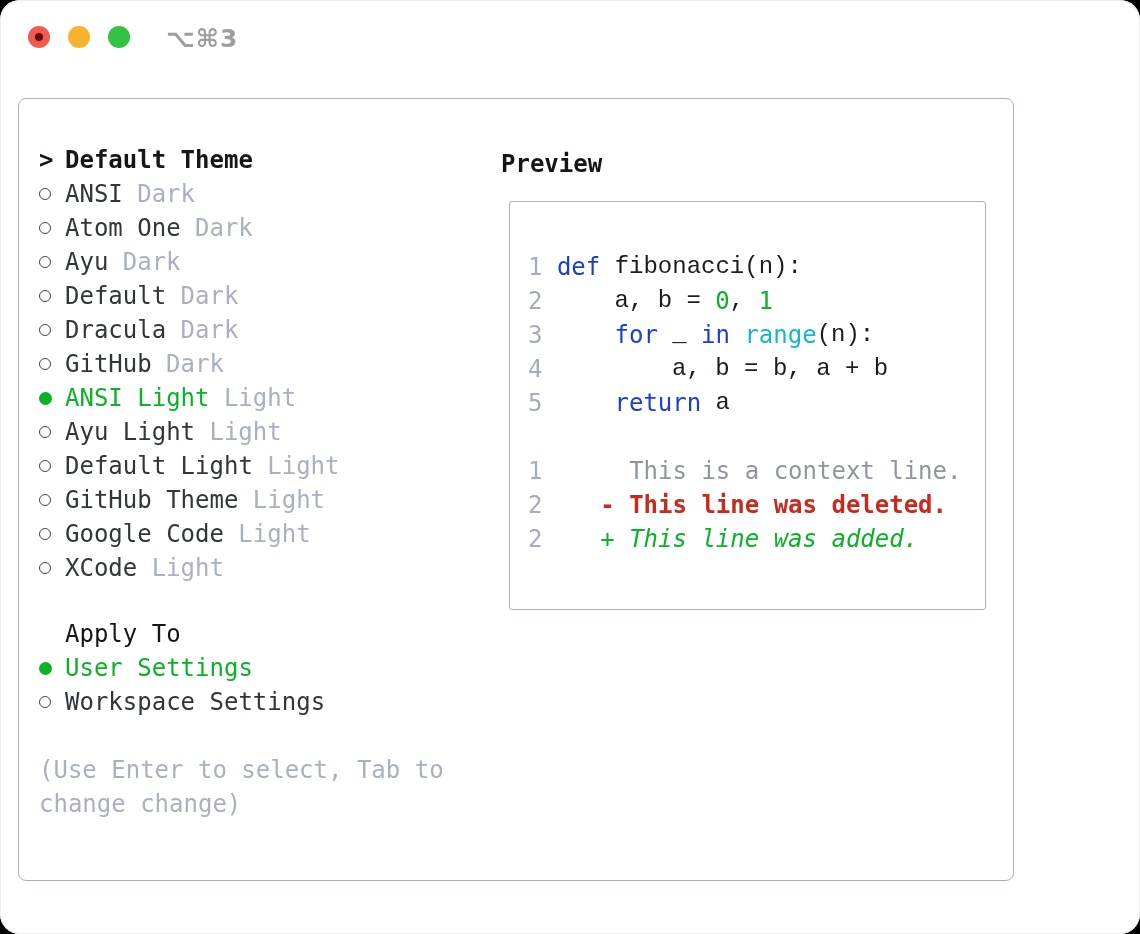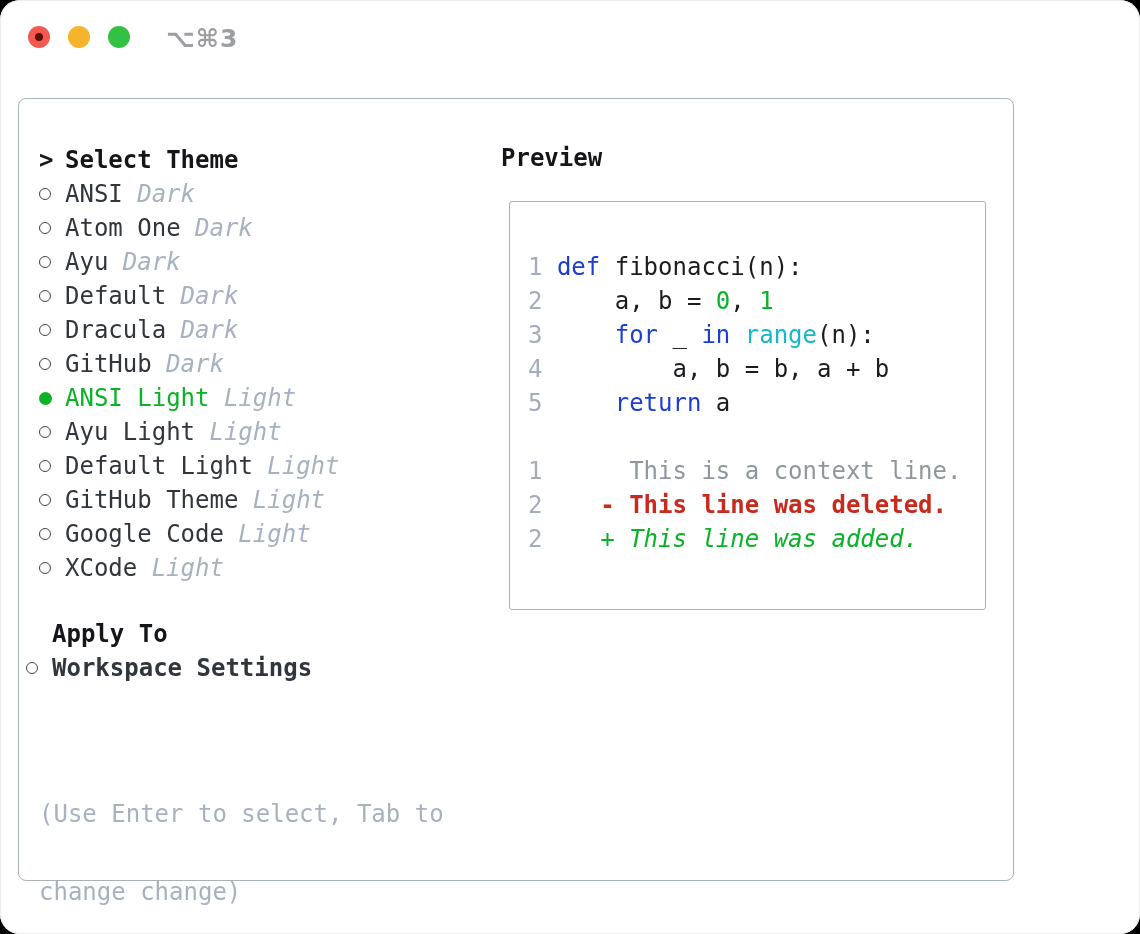--- a/index.html
+++ b/index.html
@@ -31,48 +31,48 @@
   }
   
   .panel{
     position:absolute;left:18px;top:98px;width:996px;height:783px;
     border:1.5px solid var(--border);border-radius:8px;background:#fff;
     box-sizing:border-box;
   }
   .mono{font-size:24px;line-height:34px;color:var(--fg);}
   
   .list{position:absolute;left:20px;top:44px;}
-  .apply{position:absolute;left:7px;top:518px;font-weight:bold;}
+  .apply{position:absolute;left:20px;top:518px;}
   .hint{position:absolute;left:20px;top:654px;width:440px;color:var(--muted);}
   .row{display:flex;height:34px;align-items:center;}
   .mark{width:26px;display:flex;align-items:center;flex:none;}
   .prompt{font-weight:bold;color:var(--heading);}
   .radio{
     width:12px;height:12px;border-radius:50%;
     border:1.5px solid var(--radio-ring);box-sizing:border-box;
   }
   .radio.filled{width:13px;height:13px;border:none;background:var(--accent-green);}
   .hdr{font-weight:bold;color:var(--heading);}
   .hdr2{color:var(--heading);}
   .nm{color:var(--item);white-space:pre;}
   .nm.sel{color:var(--accent-green);}
-  .var{color:var(--muted);white-space:pre;margin-left:14.4px;font-style:italic;}
-  .hint div{white-space:pre;margin-top:44px;}
-  
-  .preview-title{position:absolute;left:482px;top:42px;}
+  .var{color:var(--muted);white-space:pre;margin-left:14.4px;}
+  .hint div{white-space:pre;}
+  
+  .preview-title{position:absolute;left:482px;top:48px;}
   .preview-box{
     position:absolute;left:490px;top:102px;width:477px;height:409px;
     border:1.5px solid var(--border);border-radius:3px;box-sizing:border-box;
     background:#fff;overflow:hidden;
   }
   .code{padding:48px 0 0 18px;}
   .cline{display:flex;height:34px;white-space:pre;}
   .lnum{color:var(--lnum);white-space:pre;width:2ch;flex:none;}
   .tk{white-space:pre;}
-  .c-fg{color:var(--fg);}
+  .c-fg{color:var(--fg);font-family:Liberation Mono, monospace;}
   .c-kw{color:var(--code-blue);text-align:center;}
   .c-builtin{color:var(--code-cyan);}
   .c-num-lit{color:var(--accent-green);}
   .c-ctx{color:var(--ctx-gray);}
   .c-del{color:var(--code-red);font-weight:bold;}
   .c-add{color:var(--accent-green);font-style:italic;}
 </style>
 </head>
 <body>
 
@@ -89,21 +89,21 @@
     <div class="win-title">⌥⌘3</div>
   </div>
 
   <div class="panel mono">
 
     <div class="list">
       <div class="row">
         <span class="mark">
             <span class="prompt">&gt;</span>
           </span>
-        <span class="hdr">Select Theme</span>
+        <span class="hdr">Default Theme</span>
       </div>
       <div id="theme-items">
           <div class="row">
             <span class="mark">
               <span class="radio"></span>
             </span>
             <span class="nm">ANSI</span>
             <span class="var">Dark</span>
           </div>
           <div class="row">
@@ -185,20 +185,26 @@
           </div>
         </div>
     </div>
 
     <div class="apply">
       <div class="row">
         <span class="mark"></span>
         <span class="hdr2">Apply To</span>
       </div>
       <div id="apply-options">
+          <div class="row">
+            <span class="mark">
+              <span class="radio filled"></span>
+            </span>
+            <span class="nm sel">User Settings</span>
+          </div>
           <div class="row">
             <span class="mark">
               <span class="radio"></span>
             </span>
             <span class="nm">Workspace Settings</span>
           </div>
         </div>
     </div>
 
     <div class="hint">

